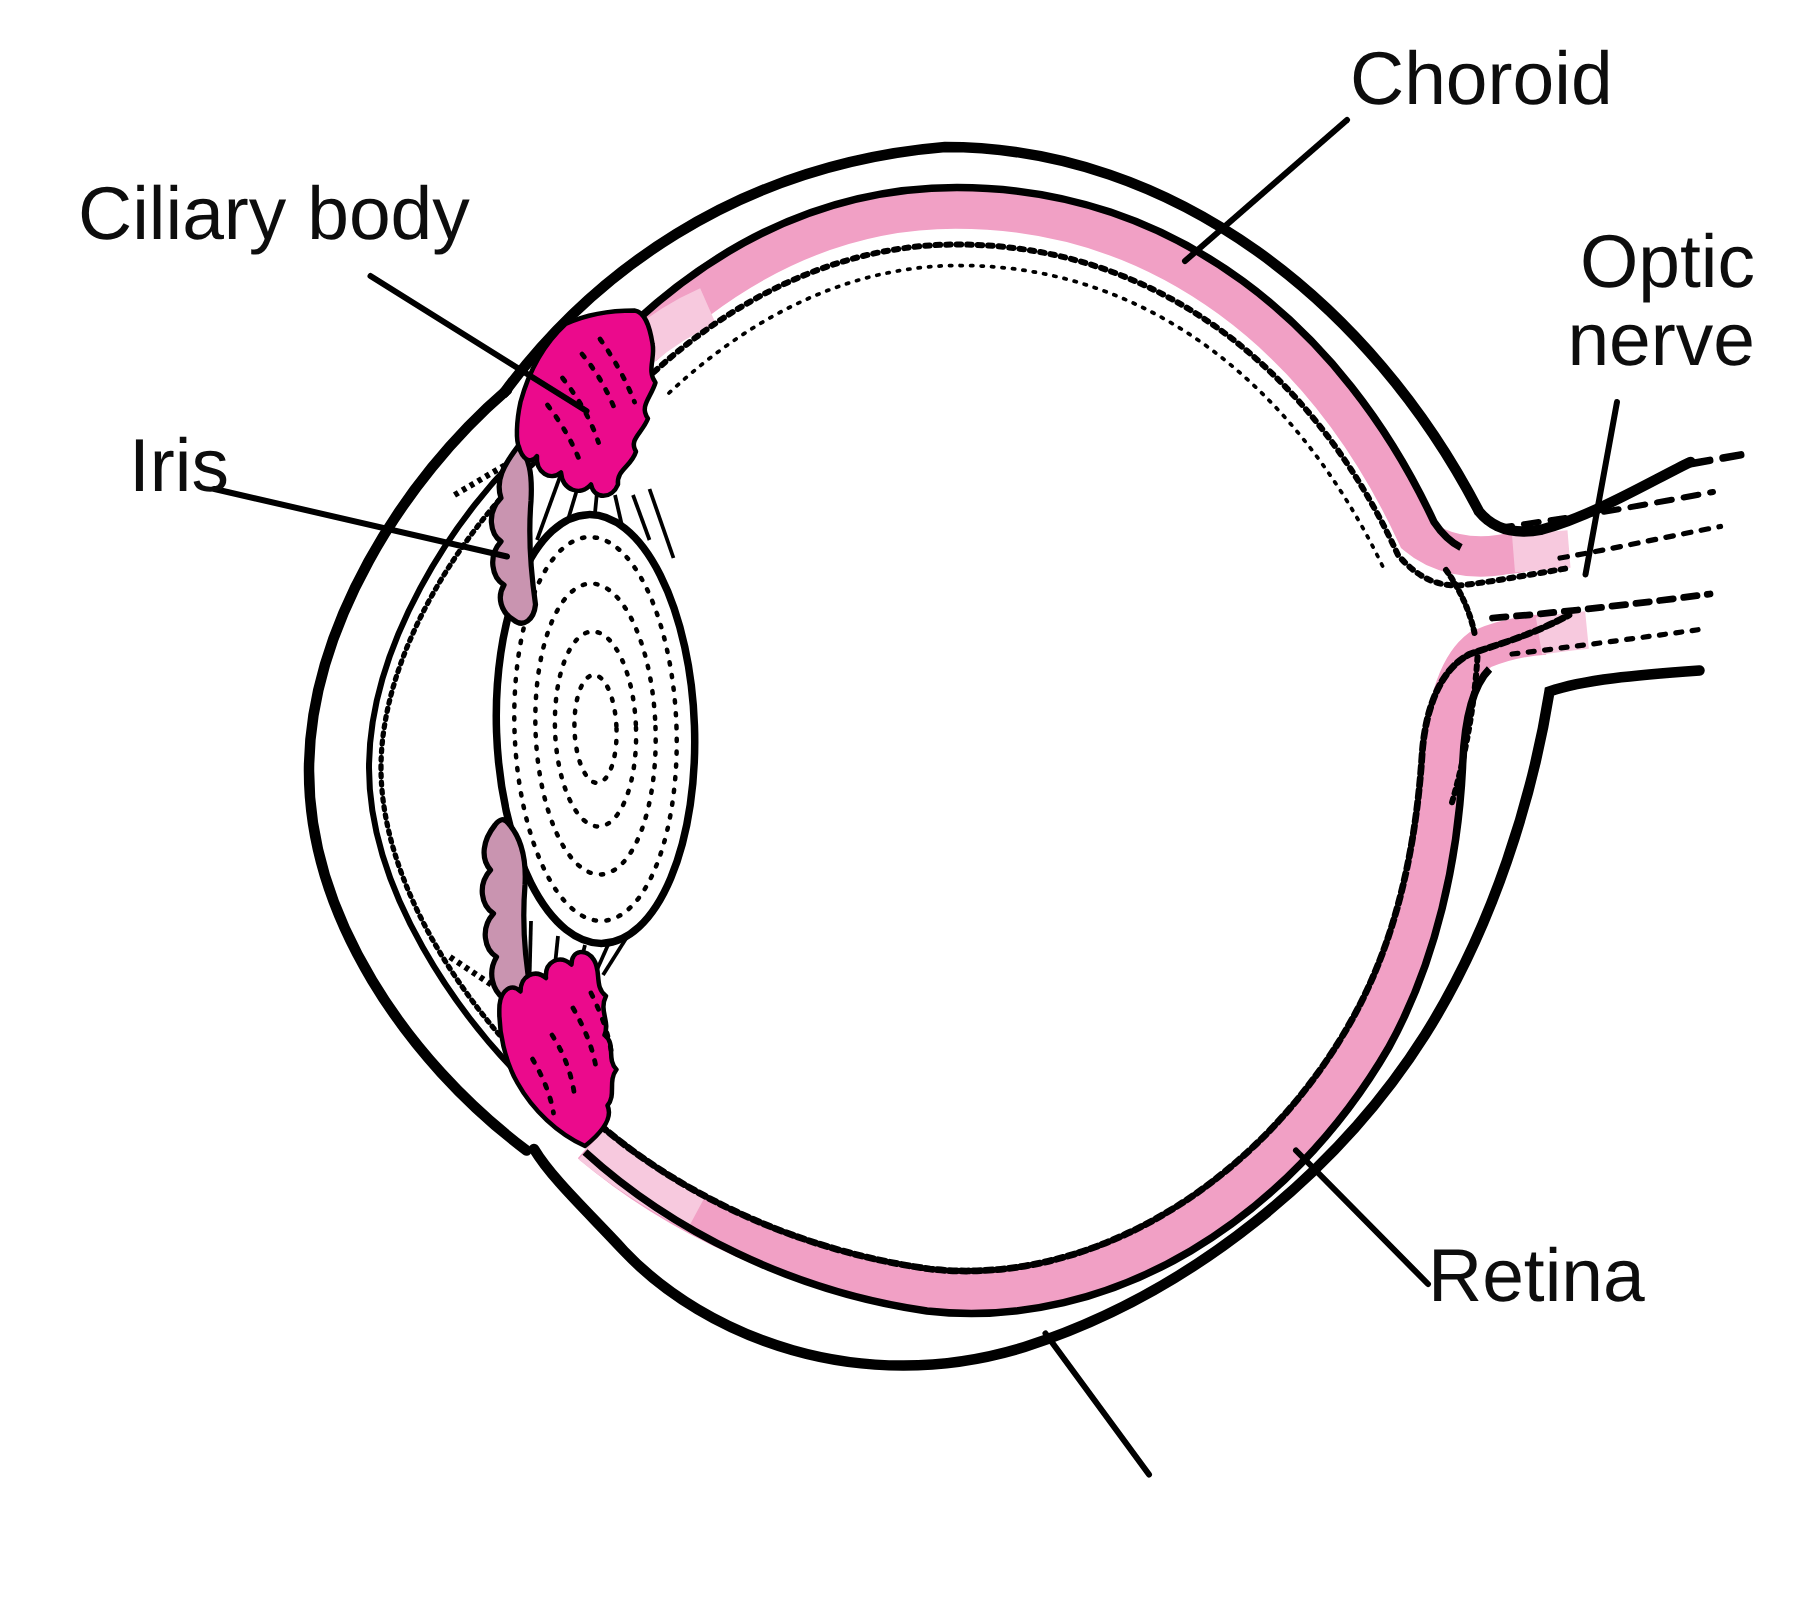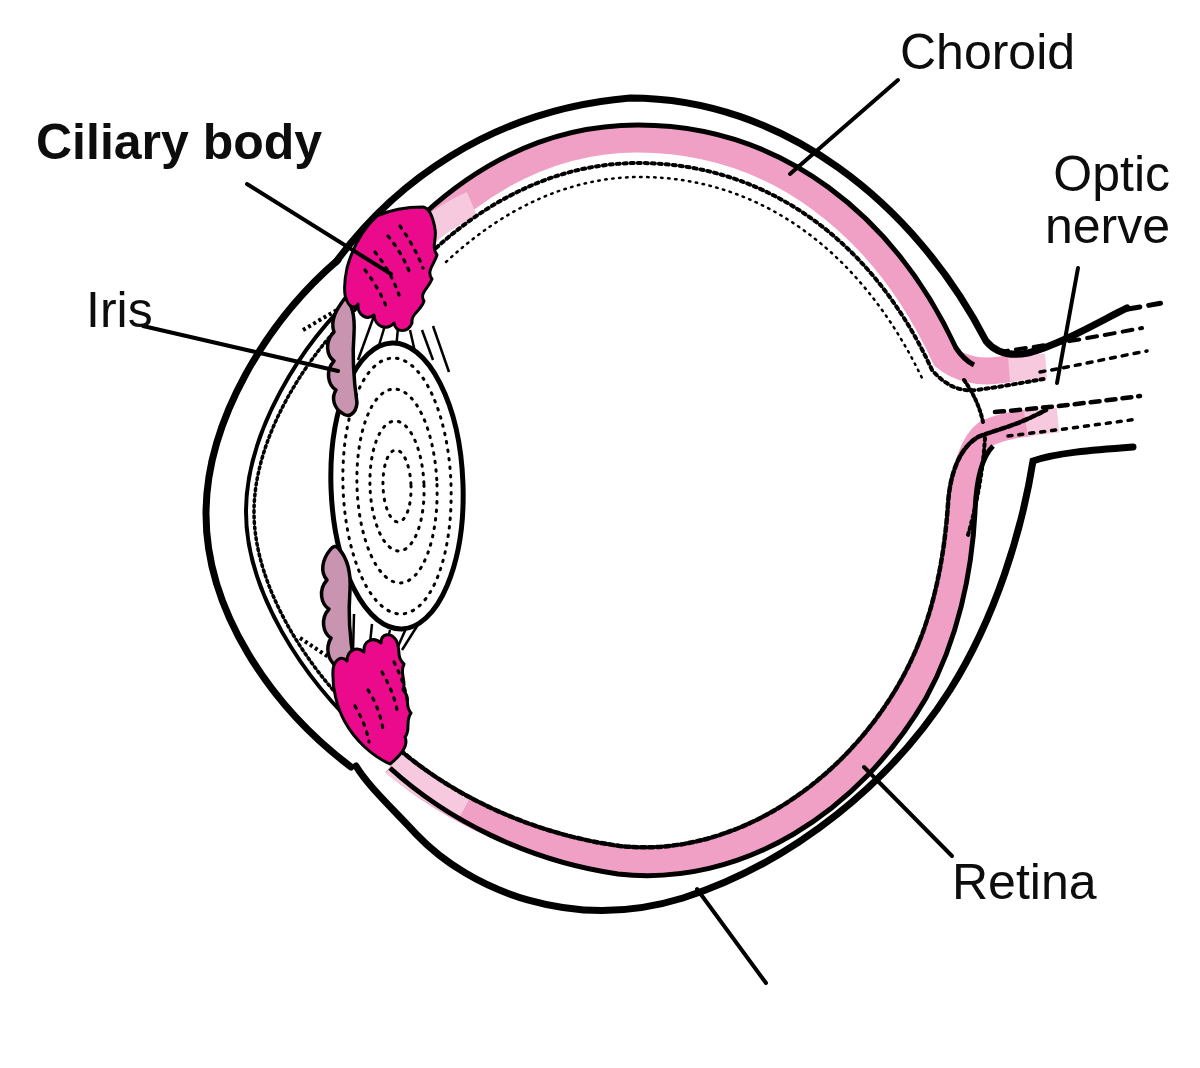--- a/index.html
+++ b/index.html
@@ -123,20 +123,20 @@
       <line x1="1078" y1="268" x2="1057" y2="383"></line>
       <line x1="952" y1="856" x2="864" y2="767"></line>
       <line x1="766" y1="983" x2="697" y2="889"></line>
     </g>
   </svg>
 
   <div class="lbl" style="left:900px;top:26px;">Choroid</div>
 
   <div class="lbl wrap" style="left:1010px;top:148px;width:160px;text-align:right;">Optic nerve</div>
 
-  <div class="lbl" style="left:36px;top:116px;font-weight:bold;">Ciliary body</div>
+  <div class="lbl" style="left:52px;top:116px;">Ciliary body</div>
 
   <div class="lbl" style="left:62px;top:284px;margin-left:24px;">Iris</div>
 
-  <div class="lbl" style="left:952px;top:856px;text-align:center;">Retina</div>
+  <div class="lbl" style="left:952px;top:824px;text-align:center;">Retina</div>
 
 
 </div>
 
 </body></html>

